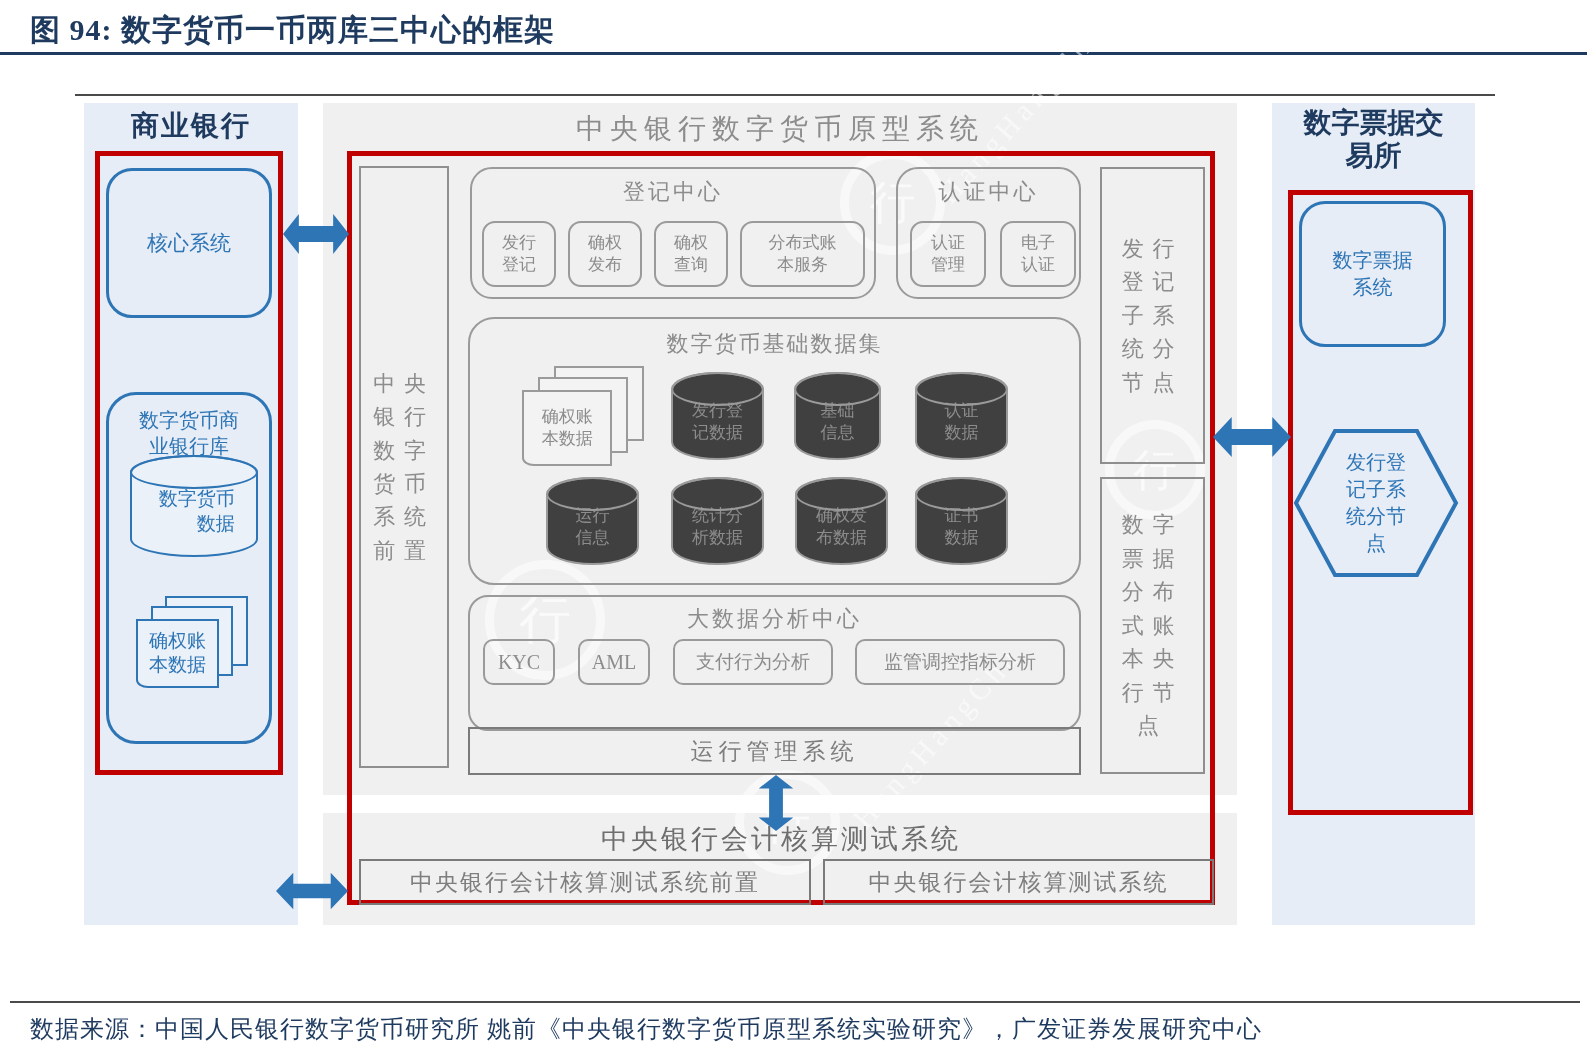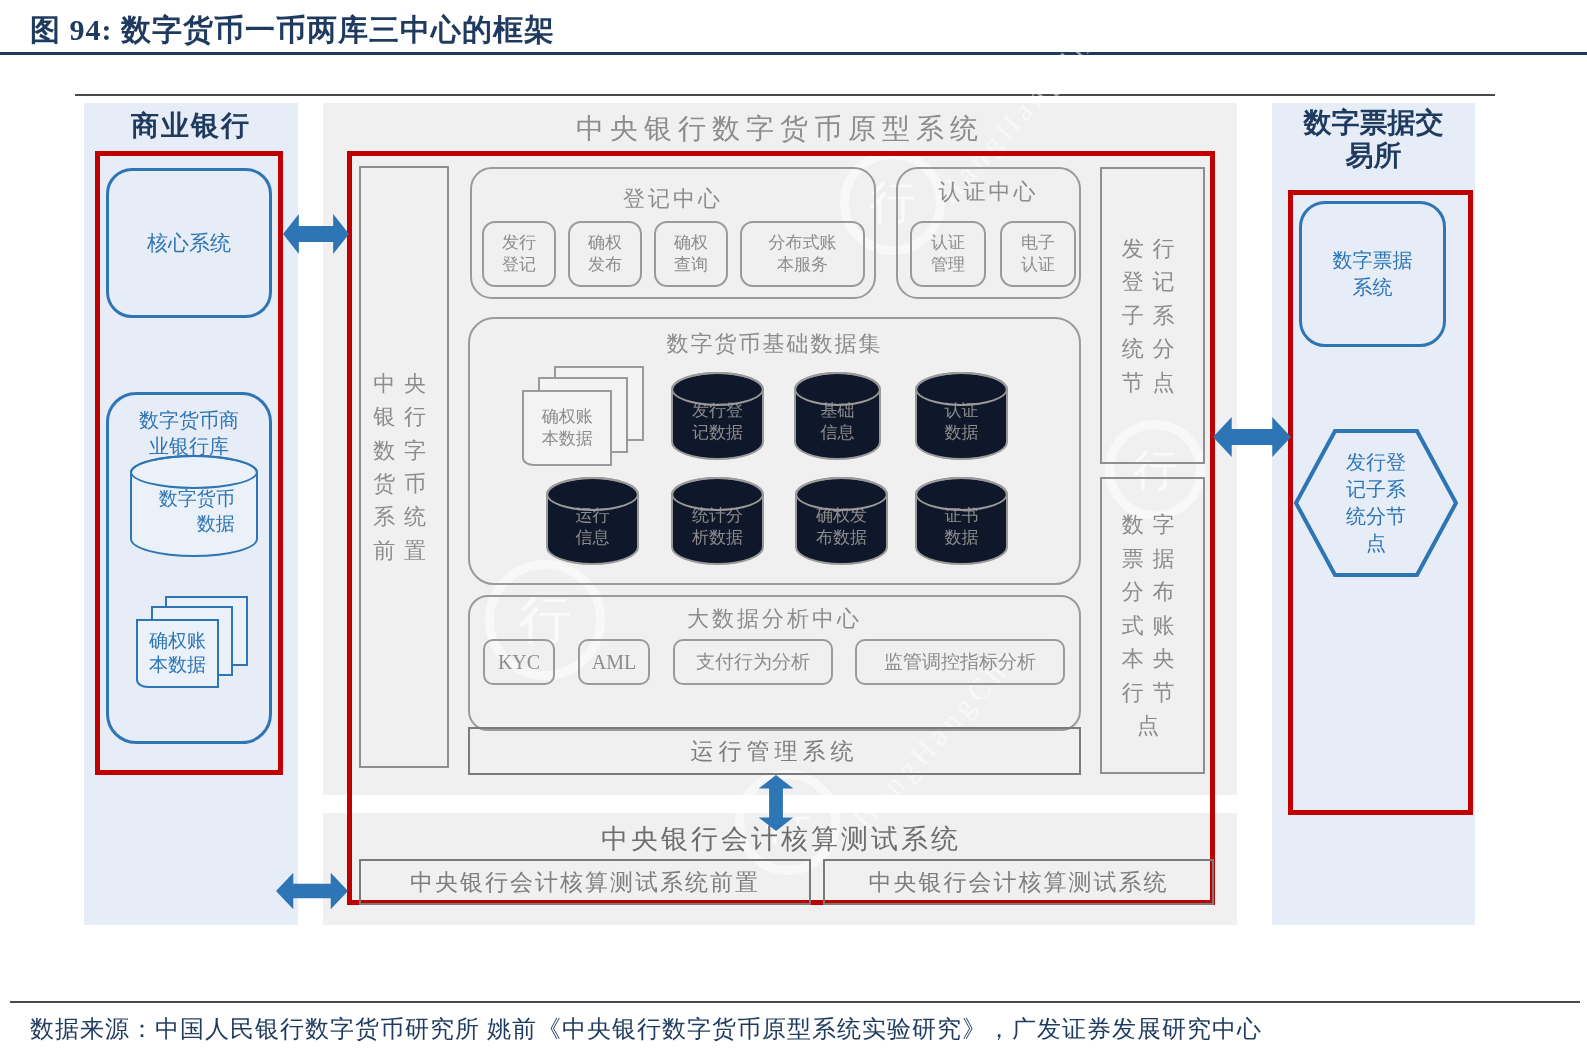--- a/index.html
+++ b/index.html
@@ -24,21 +24,21 @@
           display: flex; align-items: center; justify-content: center; text-align: center; line-height: 1.3; }
   .grect{ position: absolute; border: 2px solid #7a7a7a; color: #7E7E7E;
           display: flex; align-items: center; justify-content: center; text-align: center; }
   .vbox { position: absolute; border: 2px solid #8f8f8f; color: var(--gray-text, #8C8C8C);
           display: flex; align-items: center; justify-content: center; }
   .vtext{ width: 3em; letter-spacing: 0.4em; line-height: 1.52; text-align: center; }
 
   .w2 { width: 2.25em; margin: 0 auto; } .w3 { width: 3.2em; margin: 0 auto; }
   .w4 { width: 4.3em; margin: 0 auto; }  .w5 { width: 5.35em; margin: 0 auto; }
 
-  .cyl { position: absolute; border: 2px solid var(--gray-border, #999); border-radius: 50% / 18px; background: #0f172a;
+  .cyl { position: absolute; border: 2px solid var(--gray-border, #999); border-radius: 50% / 18px; background: #404040;
          color: var(--gray-text, #8C8C8C); display: flex; align-items: center; justify-content: center; text-align: center; line-height: 1.3; }
   .cyl::before { content: ""; position: absolute; top: -2px; left: -2px; right: -2px; height: 30px;
          border: 2px solid var(--gray-border, #999); border-radius: 50%; }
   .cyl .lbl { padding-top: 12px; }
   .cyl.blue { border-color: var(--blue, #2E75B6); background: #EAF1F8; color: var(--blue, #2E75B6); }
   .cyl.blue::before { border-color: var(--blue, #2E75B6); }
 
   .docs { position: absolute; }
   .docs .pg { position: absolute; width: 74%; height: 74%; background: #F3F3F3; border: 2px solid var(--gray-border, #999); }
   .docs .pg.b2 { left: 26%; top: 0; }
@@ -108,21 +108,21 @@
 
   <div class="abs flexc" style="left:323px;top:111px;width:914px;height:36px;font-size:28px;letter-spacing:6px;color:var(--gray-text,#8C8C8C);">中央银行数字货币原型系统</div>
 
   <div class="rframe" style="left:347px;top:151px;width:868px;height:754px;"></div>
 
   <div class="vbox" style="left:359px;top:166px;width:90px;height:602px;font-size:22px;">
     <div class="vtext">中央银行数字货币系统前置</div>
   </div>
 
   <div class="gbox" style="left:470px;top:167px;width:406px;height:132px;">
-    <div style="padding-top:15px;text-align:center;font-size:22px;letter-spacing:3px;">登记中心</div>
+    <div style="padding-top:8px;text-align:center;font-size:22px;letter-spacing:3px;">登记中心</div>
   </div>
   <div class="gitem" style="left:482px;top:221px;width:74px;height:66px;font-size:17px;">
     <span class="w2">发行登记</span>
   </div>
   <div class="gitem" style="left:568px;top:221px;width:74px;height:66px;font-size:17px;">
     <span class="w2">确权发布</span>
   </div>
   <div class="gitem" style="left:654px;top:221px;width:74px;height:66px;font-size:17px;">
     <span class="w2">确权查询</span>
   </div>

